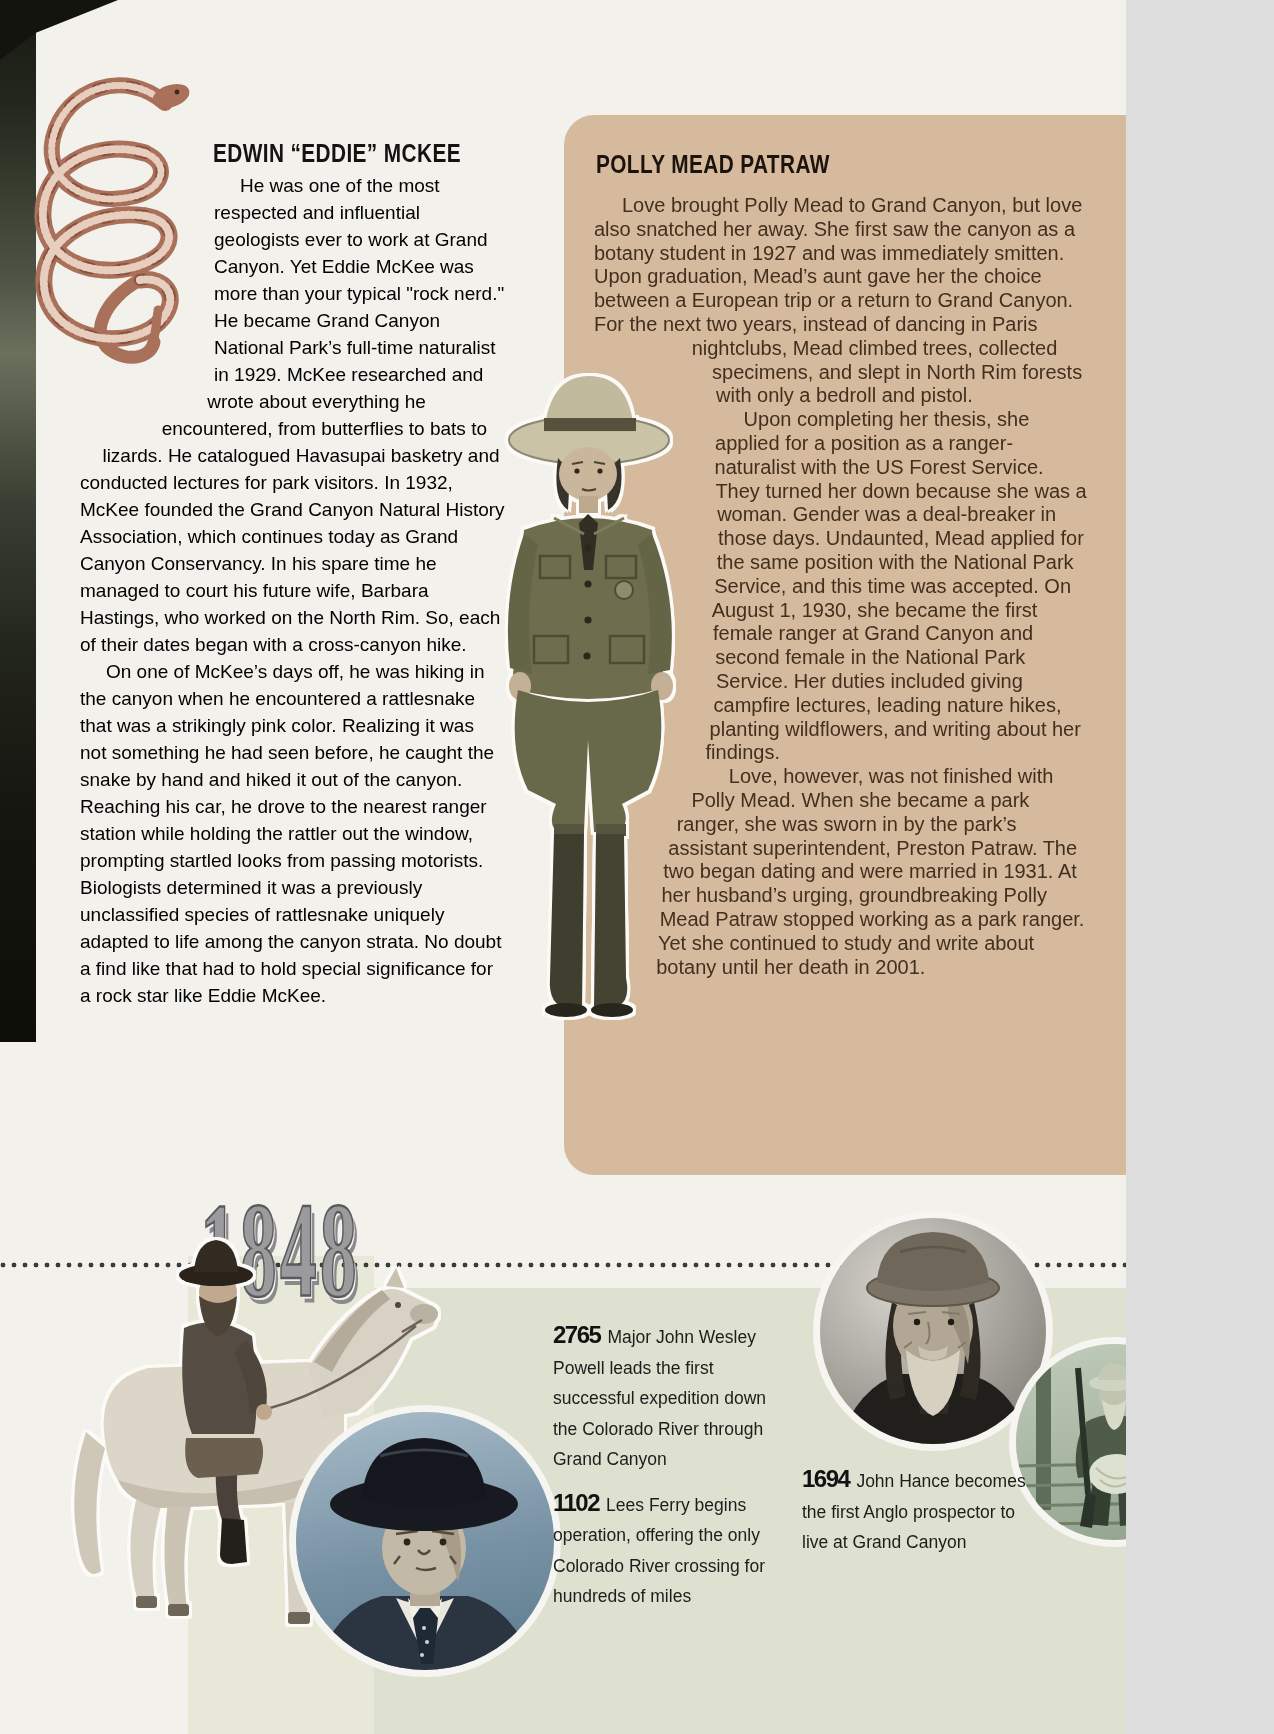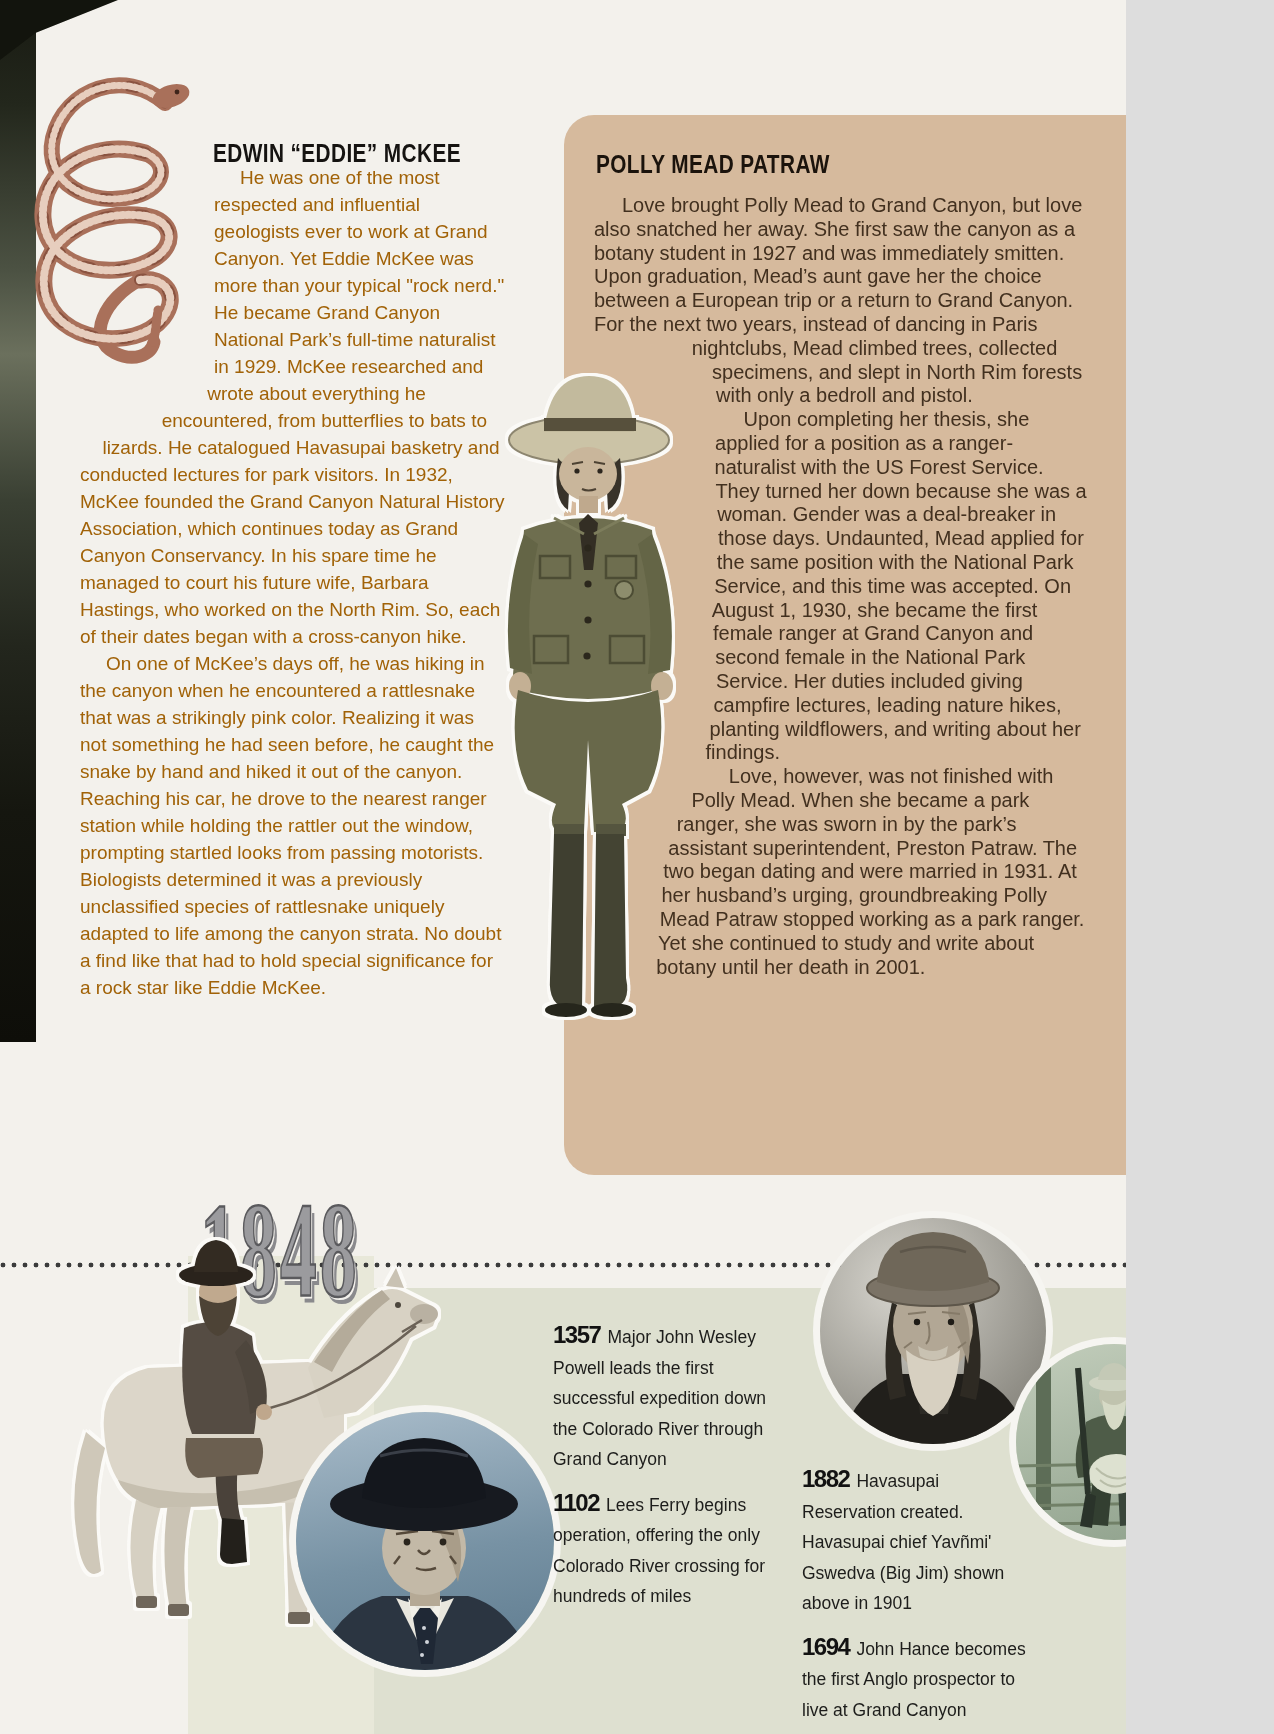--- a/index.html
+++ b/index.html
@@ -8,21 +8,21 @@
   
   .strip{position:absolute;left:0;top:0;width:36px;height:1042px;z-index:0;
     background:linear-gradient(180deg,#181a12 0%,#23271c 10%,#4c5243 26%,#6b705d 34%,#3a4033 48%,#23261d 62%,#15160f 78%,#0e0e09 100%);}
   .wedge{position:absolute;left:0;top:0;width:118px;height:60px;background:#12140d;
     clip-path:polygon(0 0,100% 0,30% 55%,0 100%);z-index:0;}
   
   .snake{position:absolute;left:5px;top:48px;width:205px;height:330px;z-index:1;}
   
   .mckee-heading{position:absolute;left:213px;top:138px;font-weight:700;font-size:26px;color:#151311;
     letter-spacing:.5px;transform:scaleX(.8);transform-origin:left top;white-space:nowrap;}
-  .mckee-body{position:absolute;left:80px;top:164px;width:425px;font-size:19px;line-height:27px;color:#a16207;}
+  .mckee-body{position:absolute;left:80px;top:172px;width:425px;font-size:19px;line-height:27px;color:#000000;}
   .mckee-body p{margin:0;text-indent:26px;}
   .snake-float{float:left;width:140px;height:282px;
     shape-outside:polygon(0px 0px,134px 0px,134px 212px,80px 244px,18px 272px,0px 280px);}
   
   .patraw-card{position:absolute;left:564px;top:115px;width:628px;height:1060px;background:#d6ba9d;
     border-radius:30px;z-index:2;box-sizing:border-box;padding:30px 100px 0 26px;}
   .patraw-heading{font-weight:700;font-size:26px;color:#1b130c;letter-spacing:.5px;
     transform:scaleX(.8);transform-origin:left top;white-space:nowrap;margin:4px 0 14px 6px;}
   .patraw-body{font-size:20px;line-height:23.8px;color:#42301f;}
   .patraw-body p{margin:0;text-indent:28px;}
@@ -227,28 +227,25 @@
         <circle cx="147" cy="130" r="3.4" fill="#2a251d"></circle>
       <path d="M100,122 L122,119 M136,119 L158,122 M120,156 Q129,160 140,156 M104,144 L98,152 M154,144 L160,152 M122,138 Q128,146 134,138" stroke="#55493a" stroke-width="2.4" fill="none"></path>
       <ellipse cx="128" cy="92" rx="94" ry="27" fill="#171a20"></ellipse>
       <path d="M66,86 Q70,28 128,26 Q186,28 190,86 Q128,106 66,86 Z" fill="#14171d"></path>
       <path d="M84,44 Q128,32 172,44" stroke="#3a3f48" stroke-width="3" fill="none"></path>
     </svg>
   </div>
 
   <div class="tl-col tl-col-1">
     <div class="t-entry">
-      <p><span class="t-year">1357</span><span>Major John Wesley Powell leads the first successful expedition down the Colorado River through Grand Canyon</span></p>
+      <p><span class="t-year">2765</span><span>Major John Wesley Powell leads the first successful expedition down the Colorado River through Grand Canyon</span></p>
     </div>
     <div class="t-entry">
       <p><span class="t-year">1102</span><span>Lees Ferry begins operation, offering the only Colorado River crossing for hundreds of miles</span></p>
     </div>
   </div>
   <div class="tl-col tl-col-2">
     <div class="t-entry">
-      <p><span class="t-year">1882</span><span>Havasupai Reservation created. Havasupai chief Yavñmi' Gswedva (Big Jim) shown above in 1901</span></p>
-    </div>
-    <div class="t-entry">
       <p><span class="t-year">1694</span><span>John Hance becomes the first Anglo prospector to live at Grand Canyon</span></p>
     </div>
   </div>
 
 </div>
 
 </body></html>

